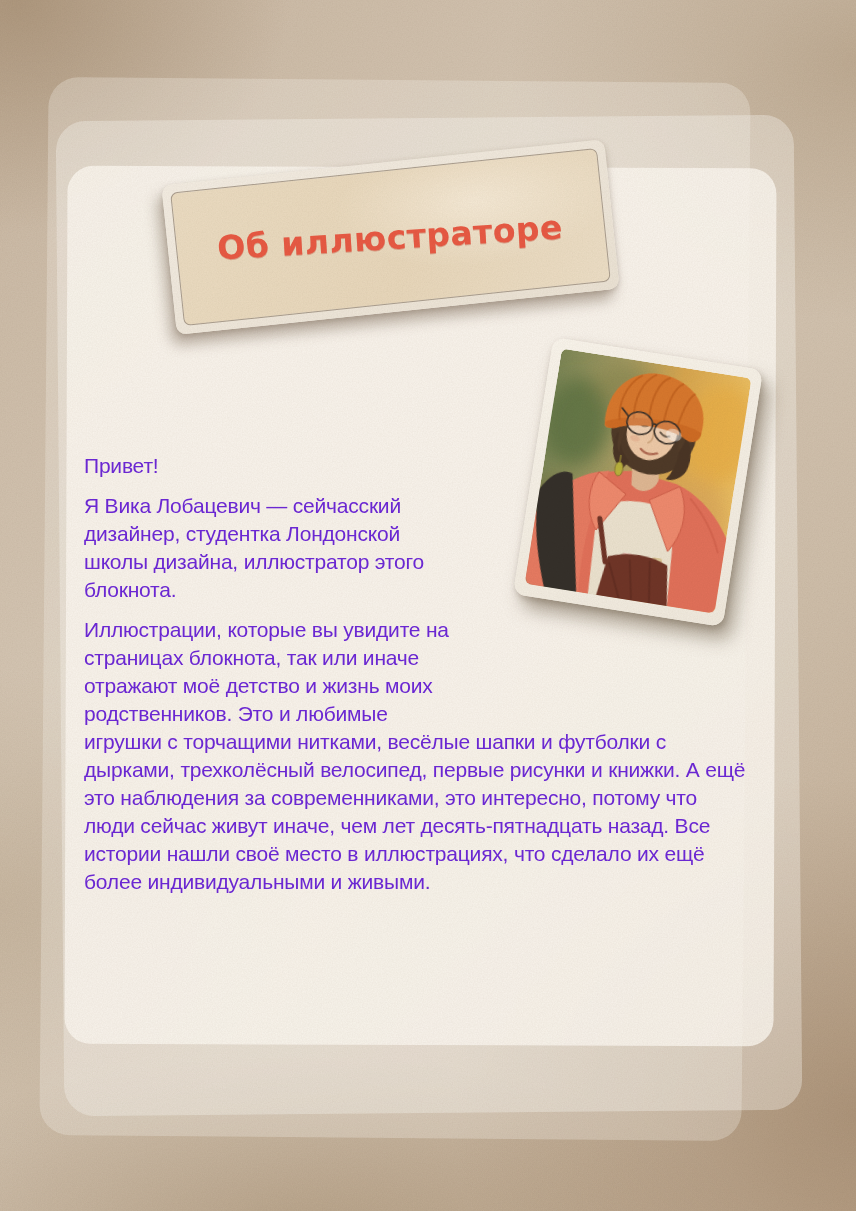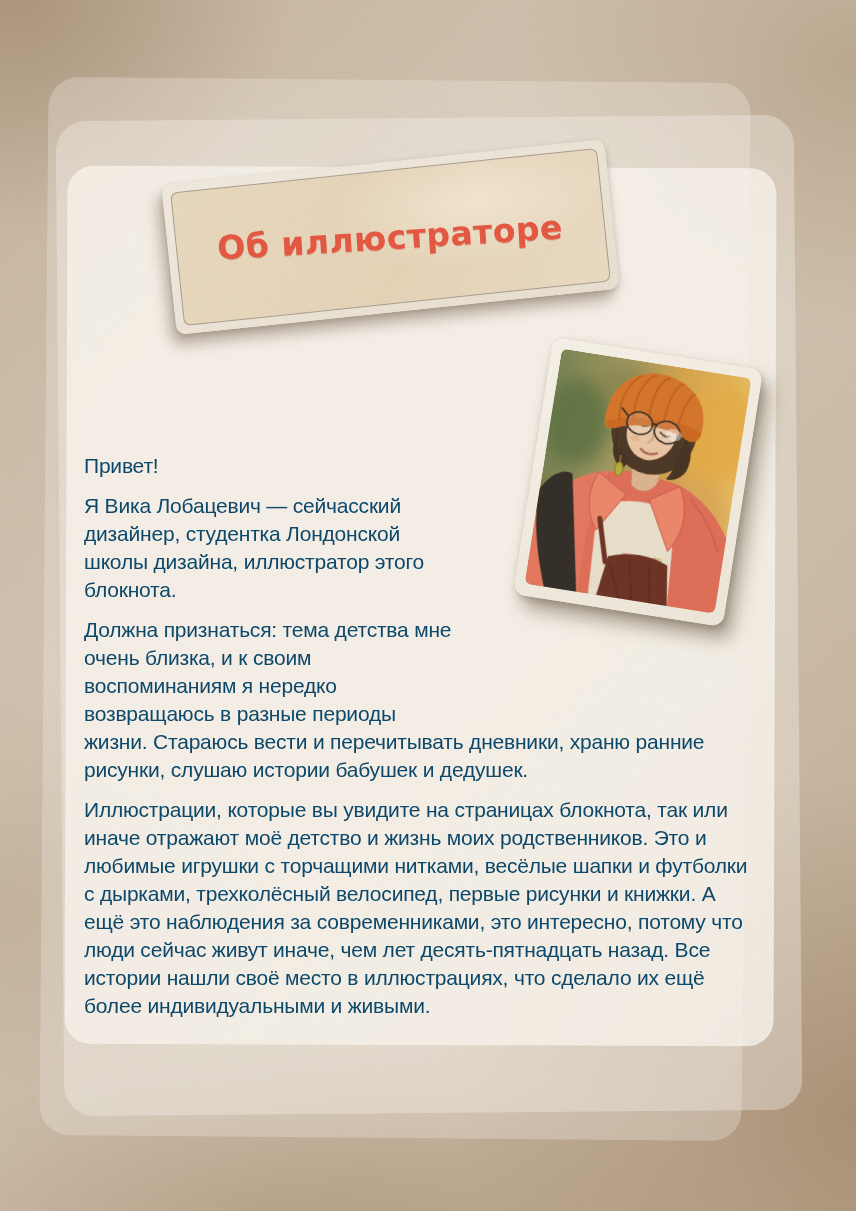--- a/index.html
+++ b/index.html
@@ -42,21 +42,21 @@
   }
   .title-text{
     transform:rotate(2.5deg);
     font-family:"DejaVu Sans","Liberation Sans",sans-serif;
     font-weight:700;font-size:33px;letter-spacing:.5px;color:#e95a44;
     text-shadow:0 1px 0 rgba(193,60,40,.35);
   }
   
   .text-block{
     position:absolute;left:84px;top:452px;width:664px;
-    color:#0c4a6e;font-size:21px;line-height:28px;letter-spacing:-.2px;
+    color:#6d28d9;font-size:21px;line-height:28px;letter-spacing:-.2px;
   }
   .text-block p{margin:0 0 12px 0;hyphens:manual;}
   
   .photo-float{float:right;width:284px;height:266px;position:relative;}
   .polaroid{
     position:absolute;top:-100px;right:4px;width:212px;
     background:linear-gradient(150deg,#faf6ee,#f1ebdf);
     border-radius:12px;padding:10px 10px 12px;box-sizing:border-box;
     box-shadow:10px 12px 18px rgba(100,84,62,.50),2px 3px 6px rgba(100,84,62,.30);
     transform:rotate(9deg);
@@ -167,21 +167,20 @@
             <ellipse cx="124" cy="68" rx="8" ry="6" fill="rgba(255,255,255,0.45)" transform="rotate(12 124 68)"></ellipse>
 
             <path d="M75,96 L75,104" stroke="#8a7a30" stroke-width="1.6"></path>
             <ellipse cx="75" cy="110" rx="4" ry="7" fill="#b9b23c" stroke="#8a7a30" stroke-width="1"></ellipse>
           </g>
         </svg>
       </div>
     </div>
     <p>Привет!</p>
     <p>Я Вика Лобацевич — сейчас­ский дизайнер, студентка Лон­донской школы дизайна, иллю­стратор этого блокнота.</p>
-    <p>Должна признаться: тема детства мне очень близка, и к своим воспоминаниям я нередко возвращаюсь в разные периоды жизни. Стараюсь вести и пе­речитывать дневники, храню ранние рисунки, слушаю истории бабушек и дедушек.</p>
     <p>Иллюстрации, которые вы увидите на страницах блокнота, так или иначе отражают моё детство и жизнь моих род­ственников. Это и любимые игрушки с торчащими нитками, весёлые шапки и футболки с дырками, трехколёсный вело­сипед, первые рисунки и книжки. А ещё это наблюдения за современниками, это интересно, потому что люди сейчас живут иначе, чем лет десять-пятнадцать назад. Все истории нашли своё место в иллюстрациях, что сделало их ещё более индивидуальными и живыми.</p>
   </div>
 
   <svg class="grain" aria-hidden="true">
     <filter id="grainF" x="0" y="0" width="100%" height="100%">
       <feTurbulence type="fractalNoise" baseFrequency="0.8" numOctaves="2" stitchTiles="stitch"></feTurbulence>
       <feColorMatrix type="matrix" values="0 0 0 0 0.45  0 0 0 0 0.38  0 0 0 0 0.30  0 0 0 0.35 0"></feColorMatrix>
     </filter>
     <rect width="856" height="1211" filter="url(#grainF)"></rect>
   </svg>

